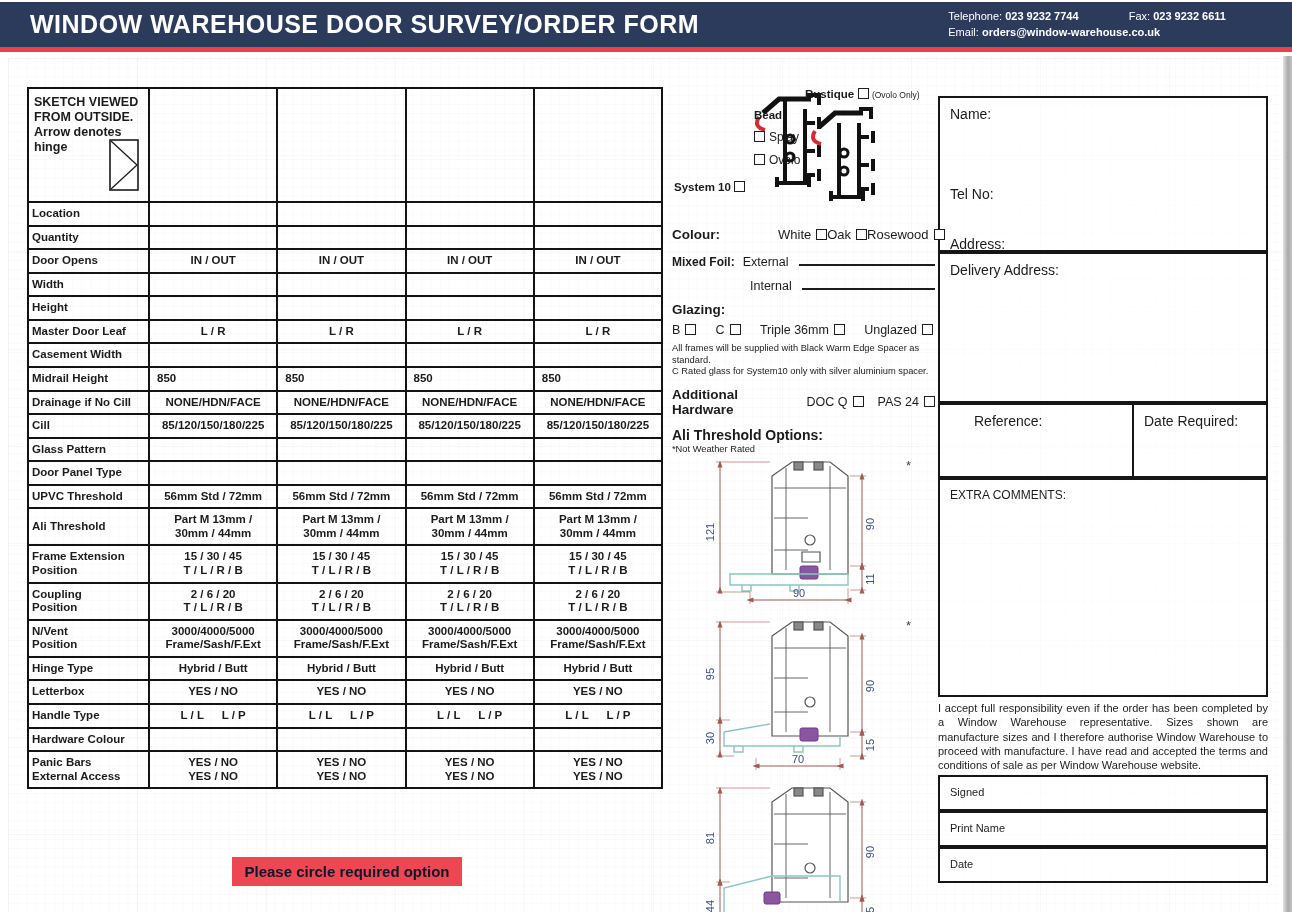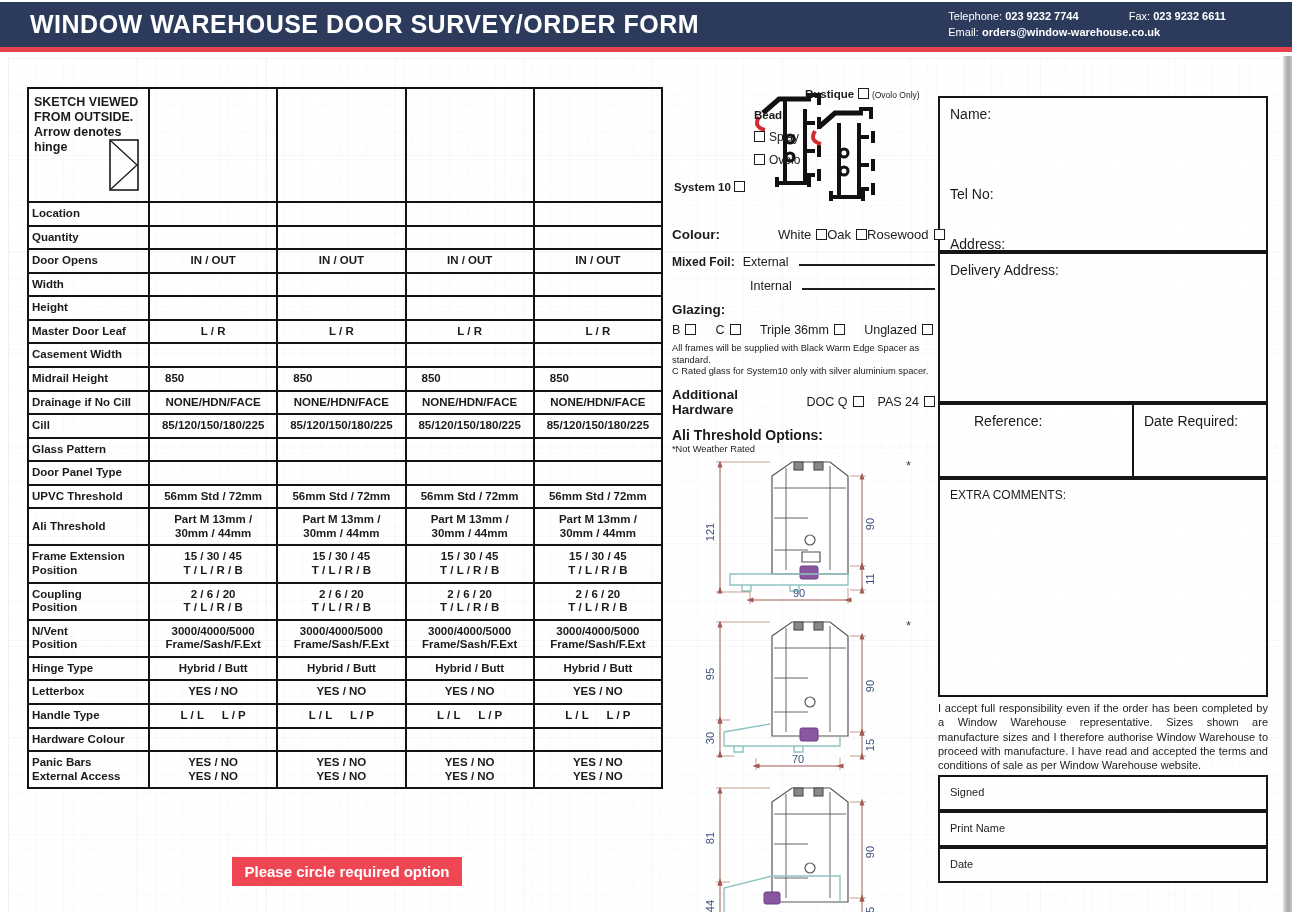--- a/index.html
+++ b/index.html
@@ -24,26 +24,26 @@
   .hdr-redline { position:absolute; left:0; right:0; top:47px; height:5px; background:#e8424c; }
 
   .scan-edge { position:absolute; right:0; top:56px; bottom:0; width:9px; background:linear-gradient(90deg,#e2e2e2,#a9a9a9 55%,#c4c4c4); }
 
   
   table.survey { position:absolute; left:27px; top:87px; width:636px; border-collapse:collapse; table-layout:fixed; z-index:2; }
   table.survey td { border:2px solid #131313; font-size:11.5px; line-height:1.18; padding:4px 3px; vertical-align:middle; background:transparent; }
   table.survey col.c-lbl { width:121px; }
   td.lbl { font-weight:bold; font-size:12px; padding-left:6px; }
   td.val { text-align:center; font-weight:bold; font-size:11px; }
-  td.val.left { text-align:left; padding-left:15px; }
+  td.val.left { text-align:left; padding-left:7px; }
   tr.sketch-row td { height:112px; vertical-align:top; }
   .sketch-label { font-weight:bold; font-size:12.5px; line-height:1.2; padding:2px 0 0 2px; position:relative; height:104px; }
   .door-glyph { position:absolute; right:6px; bottom:6px; }
 
-  .circle-btn { position:absolute; left:232px; top:857px; width:230px; height:29px; background:#ee4653; color:#ffffff;
+  .circle-btn { position:absolute; left:232px; top:857px; width:230px; height:29px; background:#ee4653; color:#0f172a;
     font-weight:bold; font-size:15px; display:flex; align-items:center; justify-content:center; z-index:3; }
 
   
   .mid { position:absolute; left:672px; top:87px; width:263px; z-index:2; font-size:12px; }
   .cb { display:inline-block; width:11px; height:11px; border:1.6px solid #1d1d1d; background:#fff; vertical-align:-1px; }
   .profrow { position:relative; height:132px; }
   .prof-title { font-weight:bold; font-size:11.5px; }
   .prof-note { font-size:8.5px; }
   .sys10 { position:absolute; left:2px; top:0; }
   .rust { position:absolute; left:133px; top:0; }

